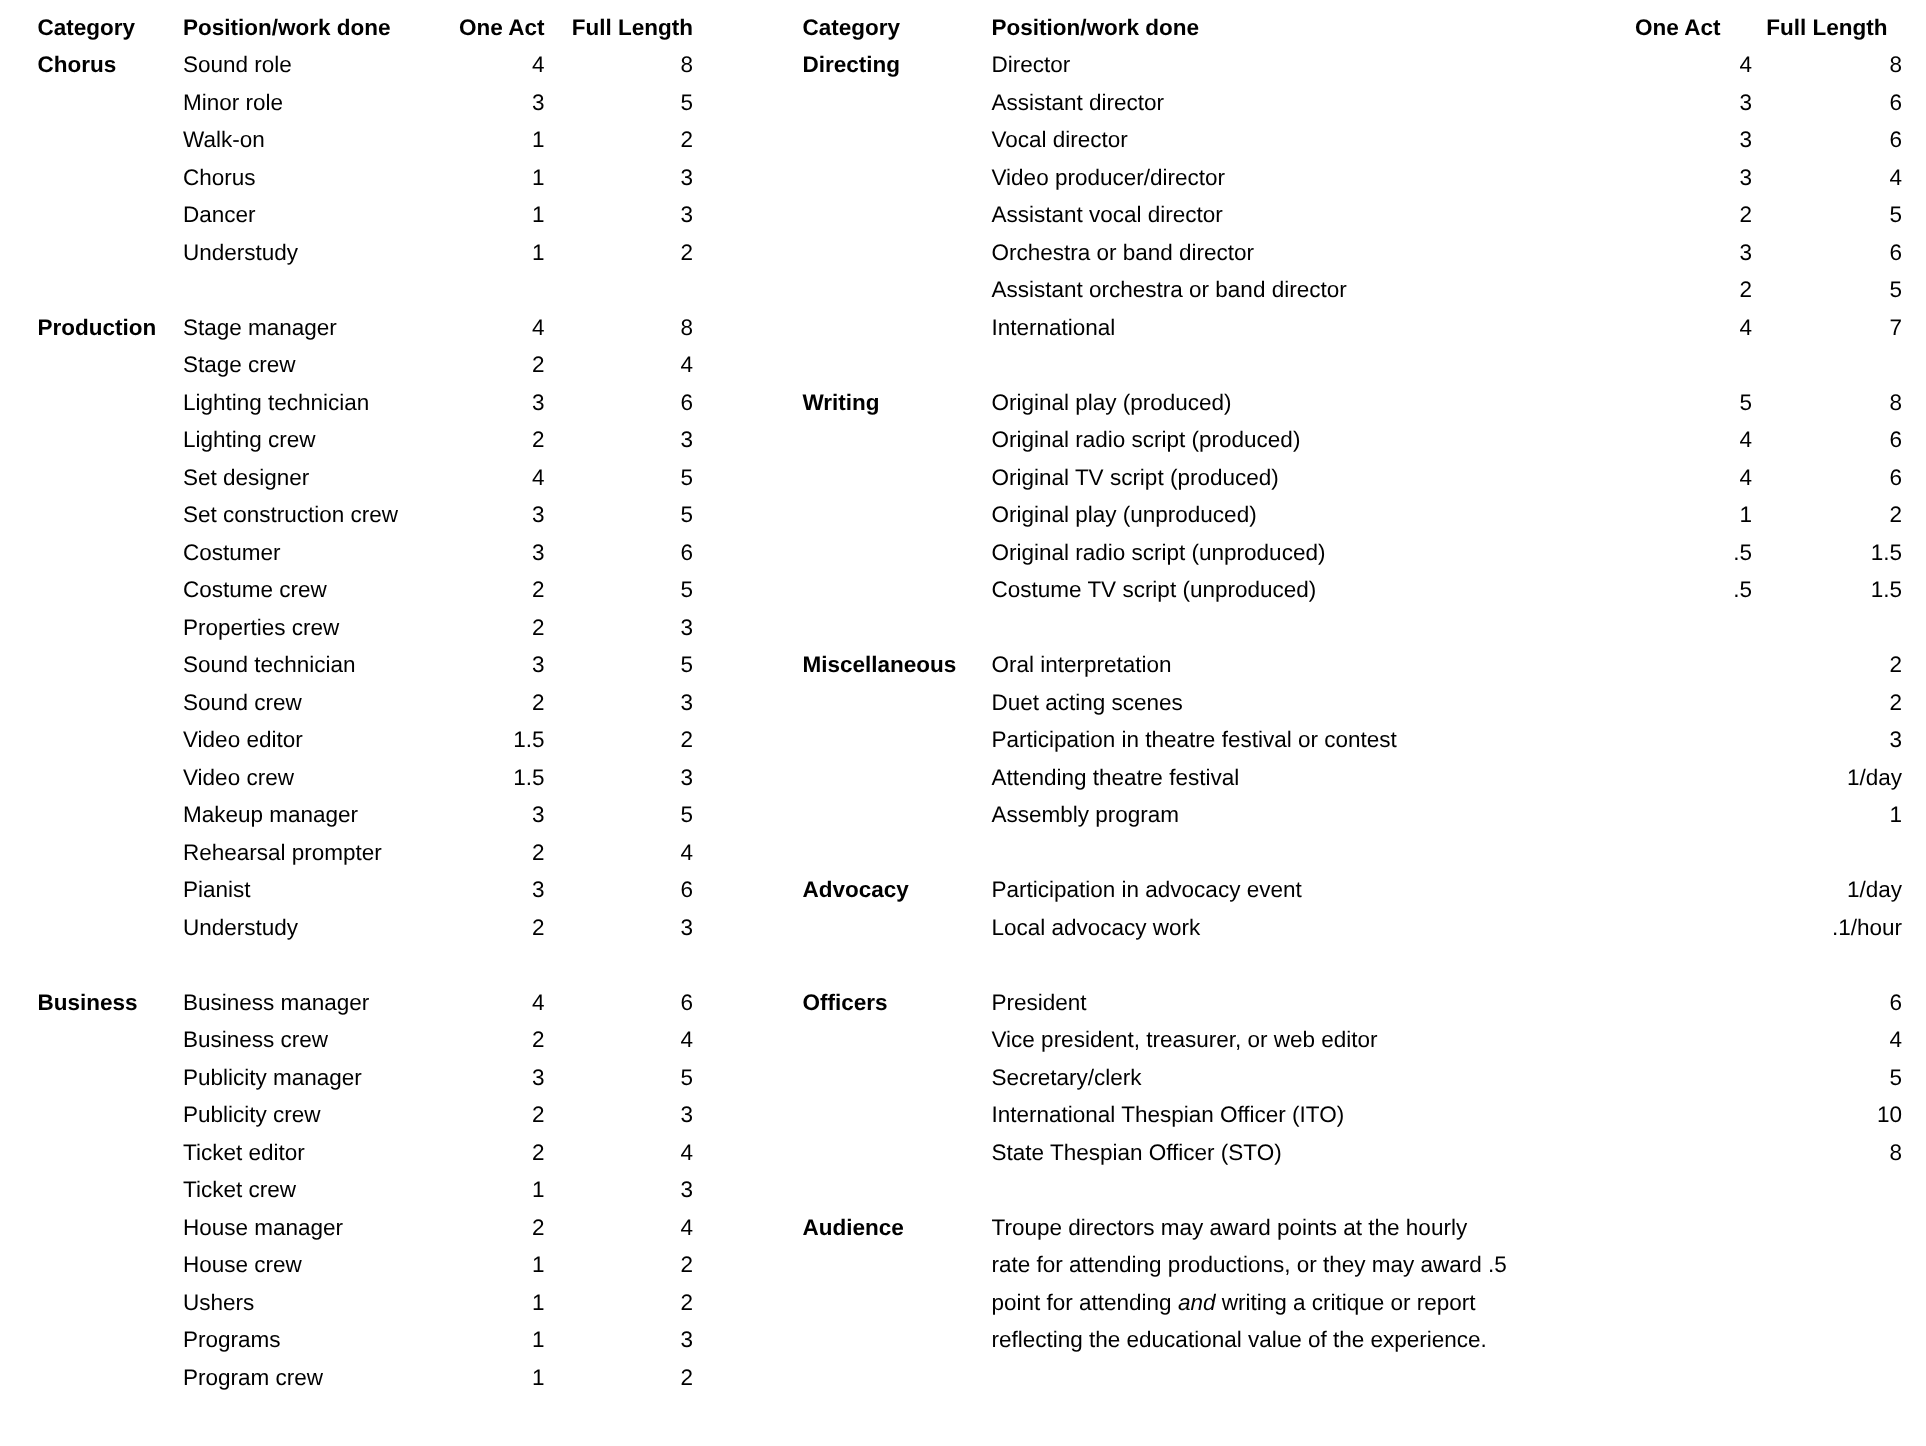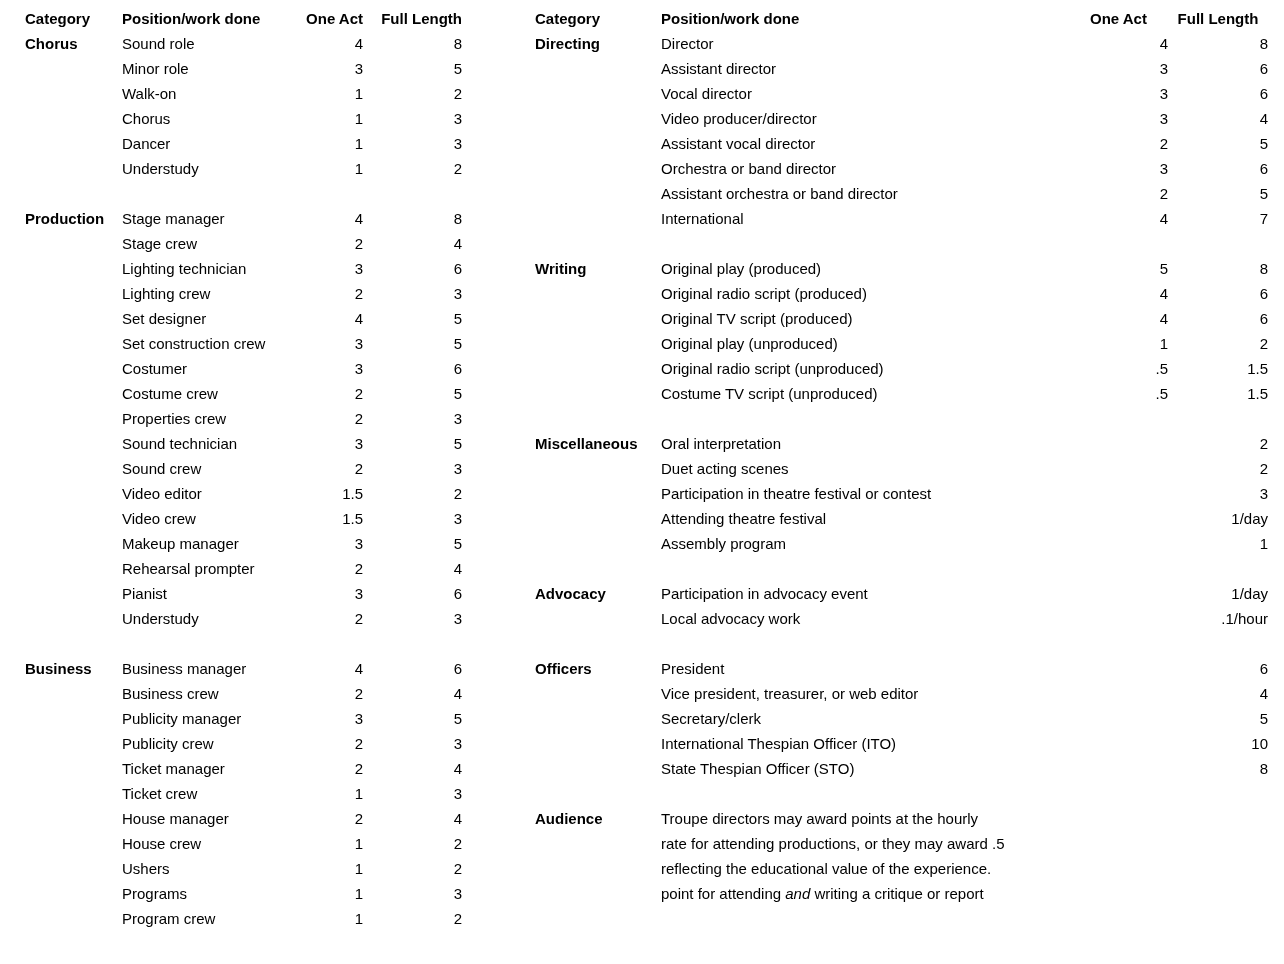--- a/index.html
+++ b/index.html
@@ -215,21 +215,21 @@
           <td class="num">5</td>
         </tr>
         <tr>
           <td class="cat"></td>
           <td>Publicity crew</td>
           <td class="num">2</td>
           <td class="num">3</td>
         </tr>
         <tr>
           <td class="cat"></td>
-          <td>Ticket manager</td>
+          <td>Ticket editor</td>
           <td class="num">2</td>
           <td class="num">4</td>
         </tr>
         <tr>
           <td class="cat"></td>
           <td>Ticket crew</td>
           <td class="num">1</td>
           <td class="num">3</td>
         </tr>
         <tr>
@@ -455,22 +455,22 @@
         <tr>
           <td class="cat">Audience</td>
           <td class="note" colspan="3"><span>Troupe directors may award points at the hourly</span></td>
         </tr>
         <tr>
           <td class="cat"></td>
           <td class="note" colspan="3"><span>rate for attending productions, or they may award .5</span></td>
         </tr>
         <tr>
           <td class="cat"></td>
+          <td class="note" colspan="3"><span>point for attending </span><i>and</i><span>  writing a critique or report</span></td>
+        </tr>
+        <tr>
+          <td class="cat"></td>
           <td class="note" colspan="3"><span>reflecting the educational value of the experience.</span></td>
-        </tr>
-        <tr>
-          <td class="cat"></td>
-          <td class="note" colspan="3"><span>point for attending </span><i>and</i><span>  writing a critique or report</span></td>
         </tr>
       </tbody>
   </table>
 
 </div>
 
 </body></html>

